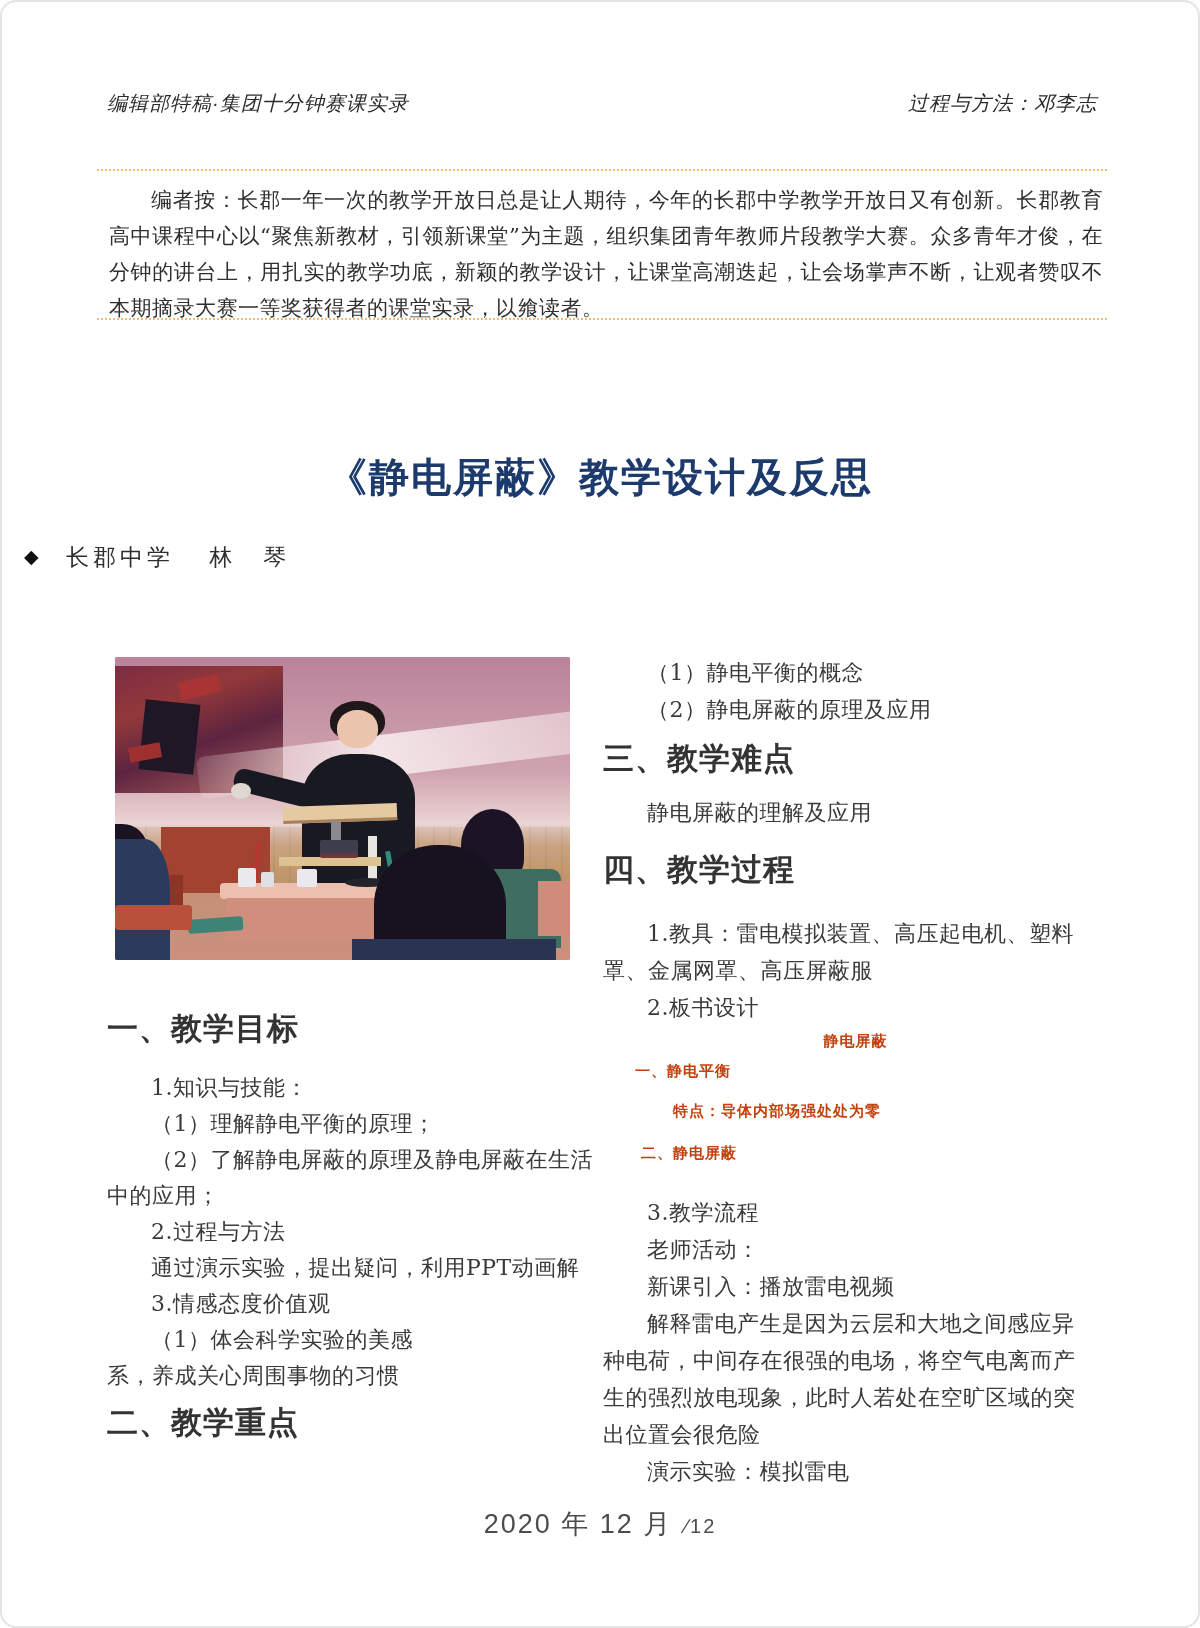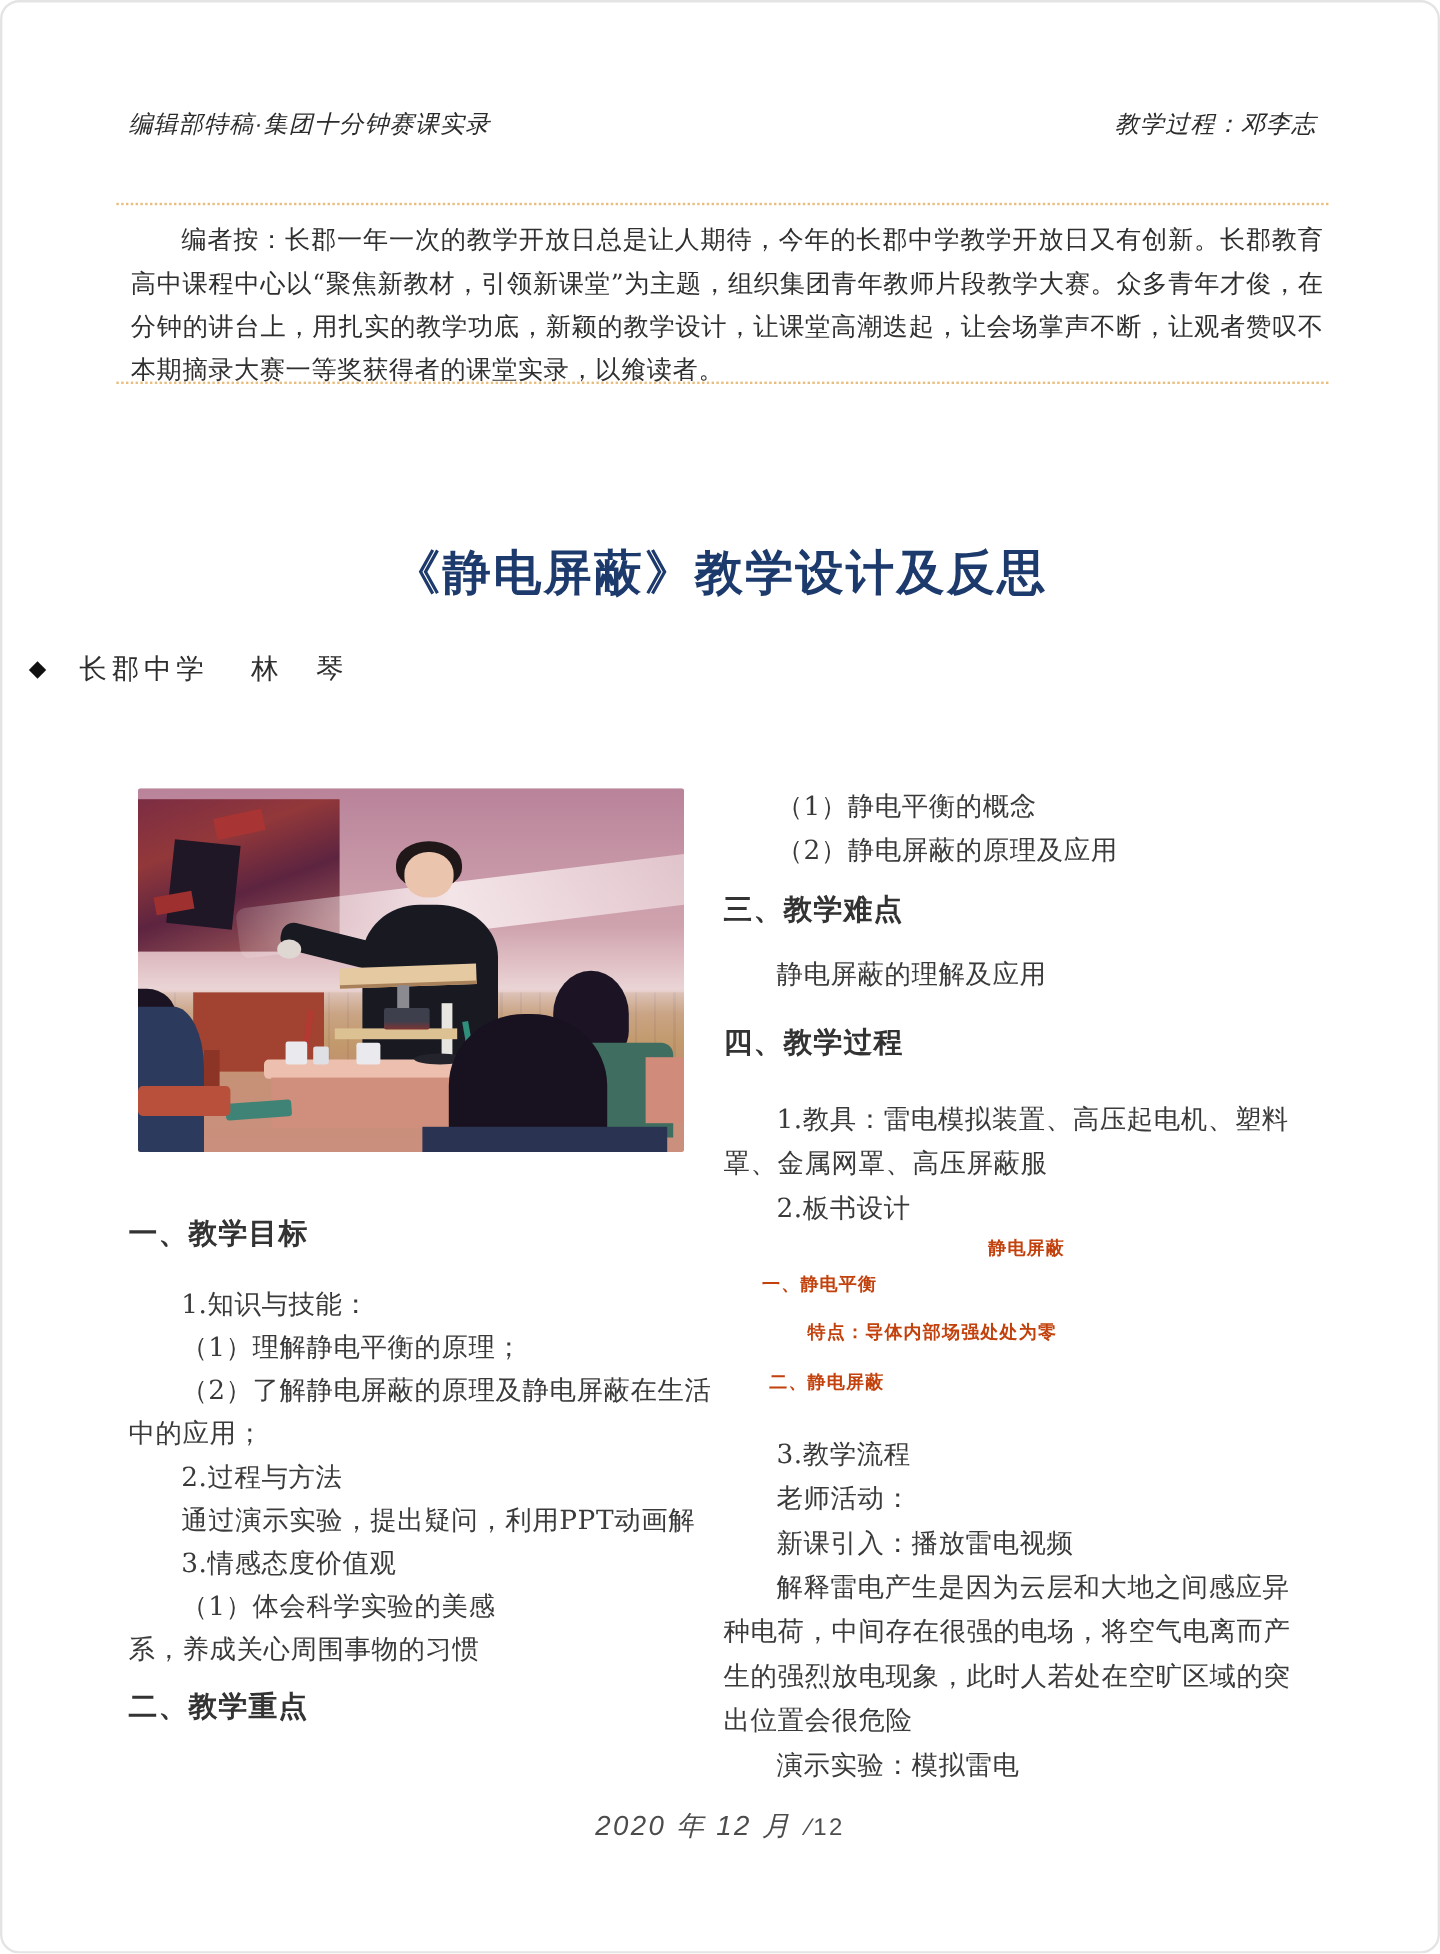--- a/index.html
+++ b/index.html
@@ -23,36 +23,36 @@
   
   .title{position:absolute;top:448px;left:0;width:100%;text-align:center;
          font-size:40px;font-weight:bold;color:#1d3a6d;letter-spacing:2px;}
   .byline{position:absolute;top:540px;left:12px;width:100%;font-size:23px;color:#2e2e2e;margin-left:10px;}
   .byline .diamond{font-size:19px;color:#101010;margin-right:20px;vertical-align:2px;}
   .byline .school{margin-right:28px;letter-spacing:4px;}
   .byline .author{letter-spacing:4px;}
   
   .col-l{position:absolute;left:105px;top:1012px;width:466px;}
   .col-r{position:absolute;left:601px;top:652px;width:505px;}
-  .h2{font-family:"Liberation Sans",sans-serif;font-weight:700;font-size:24px;line-height:30px;color:#333;letter-spacing:1px;}
+  .h2{font-family:"Liberation Sans",sans-serif;font-weight:700;font-size:31px;line-height:30px;color:#333;letter-spacing:1px;}
   .bl{font-size:22px;line-height:36px;height:36px;color:#3a3a3a;letter-spacing:.5px;white-space:nowrap;}
   .col-r .bl{line-height:37px;height:37px;}
   .ind{text-indent:2em;}
   .mt26{margin-top:26px}.mt14{margin-top:14px}.mt16{margin-top:16px}
   .mt20{margin-top:20px}.mt24{margin-top:24px}.mt30{margin-top:30px}
   .board{font-family:"Liberation Sans",sans-serif;font-weight:700;font-size:15px;line-height:30px;color:#c2410c;letter-spacing:1px;}
   .board-title{text-align:center;}
   .board-i1{padding-left:32px;margin-top:0;}
   .board-d{padding-left:70px;margin-top:10px;}
   .board-i2{padding-left:38px;margin-top:12px;}
   .mt-board{margin-top:26px;}
   
   .footer{position:absolute;top:1504px;left:0;width:100%;text-align:center;color:#4c4c4c;
           font-family:"Liberation Sans",sans-serif;letter-spacing:2px;}
-  .footer .date{font-size:23px;font-style:italic;}
+  .footer .date{font-size:27px;}
   .footer .pageno{font-size:20px;margin-left:6px;}
   
   .photo{position:absolute;left:113px;top:655px;width:455px;height:303px;overflow:hidden;border-radius:2px;background:#c9a0a8;}
   .photo div{position:absolute;}
   .ph-bg{left:0;top:0;width:100%;height:100%;
     background:linear-gradient(180deg,#b9839a 0%,#c493a4 18%,#cfa3ae 38%,#e0c0c5 48%,#ead4d5 55%,#d0ab90 62%,#c79f74 70%,#c59176 79%,#cb8f7e 100%);}
   .ph-screen{left:0;top:3%;width:37%;height:42%;
     background:linear-gradient(160deg,#7c2d43 0%,#92383a 30%,#5d2440 58%,#8e4a52 85%);}
   .ph-screen-dark{left:6%;top:15%;width:12%;height:23%;background:#1f1626;transform:rotate(6deg);}
   .ph-screen-red1{left:14%;top:7%;width:9%;height:6%;background:#a83434;transform:rotate(-12deg);}
@@ -92,21 +92,21 @@
   .ph-stuR-hair{left:57%;top:62%;width:29%;height:41%;background:#181220;border-radius:48% 48% 12% 12%;}
   .ph-stuR-body{left:52%;top:93%;width:45%;height:9%;background:#2a3452;}
 </style>
 </head>
 <body>
 
 <div class="page">
 
   <div class="hdr">
     <span>编辑部特稿·集团十分钟赛课实录</span>
-    <span>教学过程：邓李志</span>
+    <span>过程与方法：邓李志</span>
   </div>
 
   <div class="dash dash1"></div>
   <div class="note">
     <div class="nl jl first">编者按：长郡一年一次的教学开放日总是让人期待，今年的长郡中学教学开放日又有创新。长郡教育集团</div>
     <div class="nl jl">高中课程中心以“聚焦新教材，引领新课堂”为主题，组织集团青年教师片段教学大赛。众多青年才俊，在十</div>
     <div class="nl jl">分钟的讲台上，用扎实的教学功底，新颖的教学设计，让课堂高潮迭起，让会场掌声不断，让观者赞叹不已。</div>
     <div class="nl">本期摘录大赛一等奖获得者的课堂实录，以飨读者。</div>
   </div>
   <div class="dash dash2"></div>

